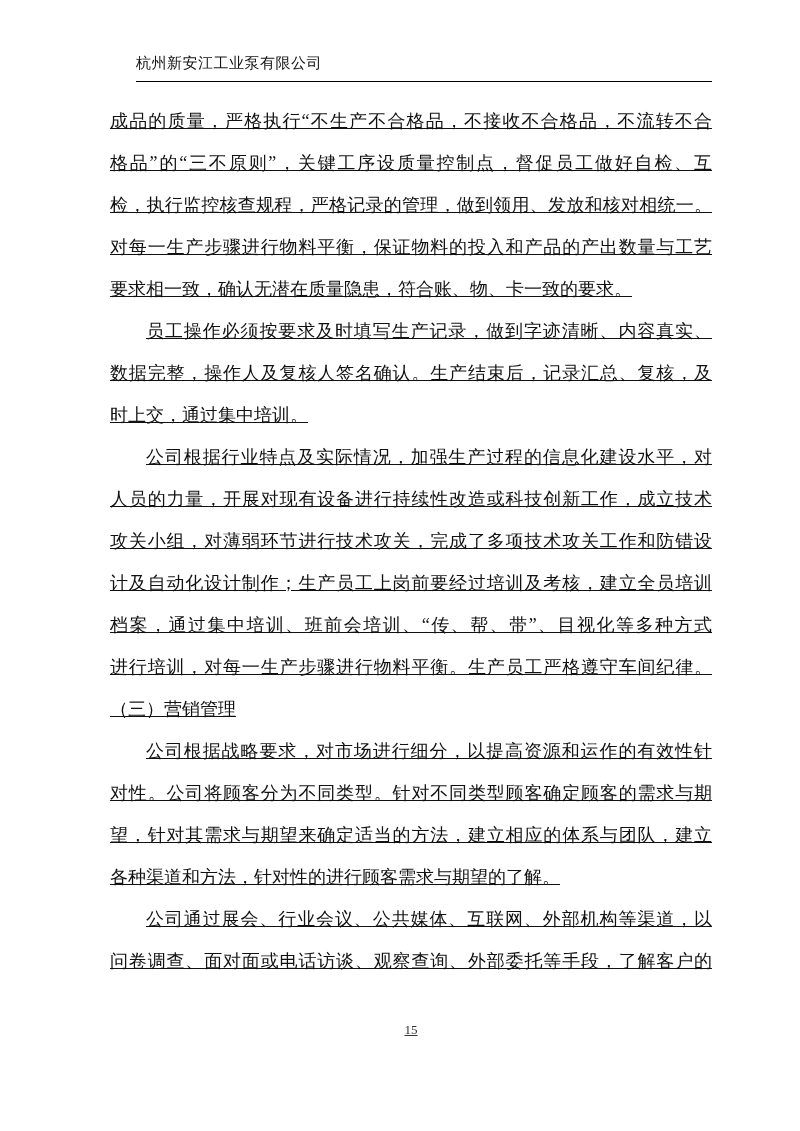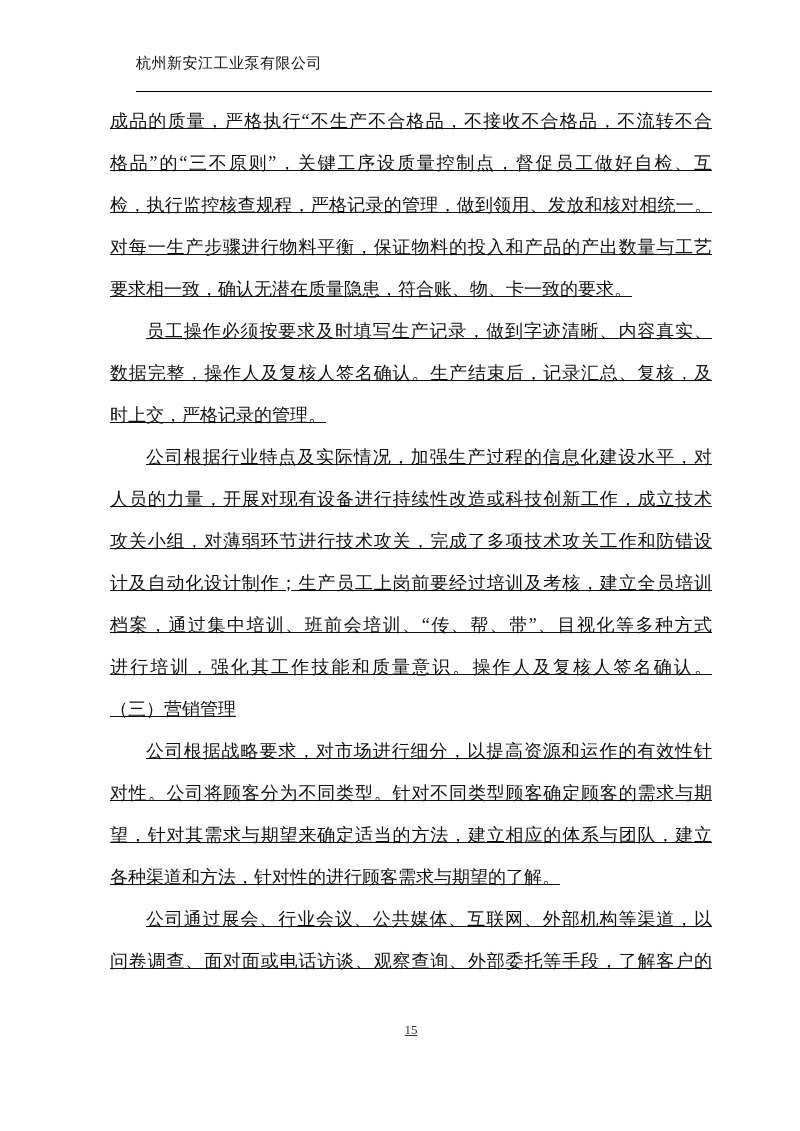--- a/index.html
+++ b/index.html
@@ -20,21 +20,21 @@
     position: absolute;
     left: 136px;
     top: 50px;
     width: 576px;
     display: flex;
     justify-content: space-between;
     align-items: flex-end;
     font-size: 15px;
     line-height: 26px;
     border-bottom: 1.5px solid #000000;
-    padding-bottom: 15px;
+    padding-bottom: 5px;
     letter-spacing: 0.5px;
   }
   .header .h-left, .header .h-right {
     white-space: nowrap;
   }
   .body-text {
     position: absolute;
     left: 110px;
     top: 100px;
     width: 602px;
@@ -76,27 +76,27 @@
   </div>
 
   <div class="body-text">
       <div class="line full">成品的质量，严格执行“不生产不合格品，不接收不合格品，不流转不合</div>
       <div class="line full">格品”的“三不原则”，关键工序设质量控制点，督促员工做好自检、互</div>
       <div class="line full">检，执行监控核查规程，严格记录的管理，做到领用、发放和核对相统一。</div>
       <div class="line full">对每一生产步骤进行物料平衡，保证物料的投入和产品的产出数量与工艺</div>
       <div class="line">要求相一致，确认无潜在质量隐患，符合账、物、卡一致的要求。</div>
       <div class="line full indent">员工操作必须按要求及时填写生产记录，做到字迹清晰、内容真实、</div>
       <div class="line full">数据完整，操作人及复核人签名确认。生产结束后，记录汇总、复核，及</div>
-      <div class="line">时上交，严格记录的管理。</div>
+      <div class="line">时上交，通过集中培训。</div>
       <div class="line full indent">公司根据行业特点及实际情况，加强生产过程的信息化建设水平，对</div>
       <div class="line full">人员的力量，开展对现有设备进行持续性改造或科技创新工作，成立技术</div>
       <div class="line full">攻关小组，对薄弱环节进行技术攻关，完成了多项技术攻关工作和防错设</div>
       <div class="line full">计及自动化设计制作；生产员工上岗前要经过培训及考核，建立全员培训</div>
       <div class="line full">档案，通过集中培训、班前会培训、“传、帮、带”、目视化等多种方式</div>
-      <div class="line full">进行培训，强化其工作技能和质量意识。操作人及复核人签名确认。</div>
+      <div class="line full">进行培训，对每一生产步骤进行物料平衡。生产员工严格遵守车间纪律。</div>
       <div class="line">（三）营销管理</div>
       <div class="line full indent">公司根据战略要求，对市场进行细分，以提高资源和运作的有效性针</div>
       <div class="line full">对性。公司将顾客分为不同类型。针对不同类型顾客确定顾客的需求与期</div>
       <div class="line full">望，针对其需求与期望来确定适当的方法，建立相应的体系与团队，建立</div>
       <div class="line">各种渠道和方法，针对性的进行顾客需求与期望的了解。</div>
       <div class="line full indent">公司通过展会、行业会议、公共媒体、互联网、外部机构等渠道，以</div>
       <div class="line full">问卷调查、面对面或电话访谈、观察查询、外部委托等手段，了解客户的</div>
     </div>
 
   <div class="footer">

